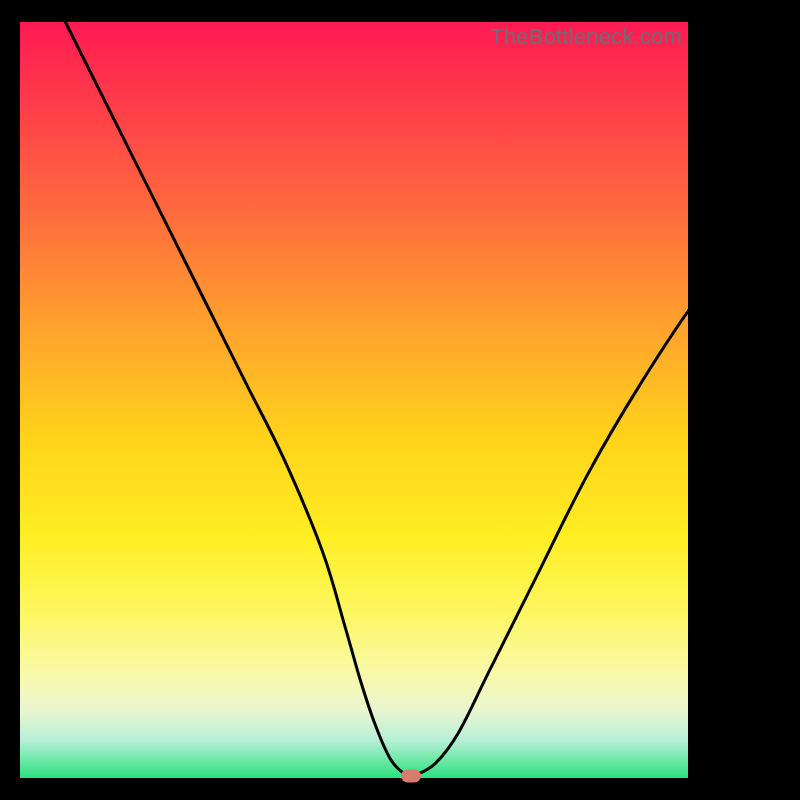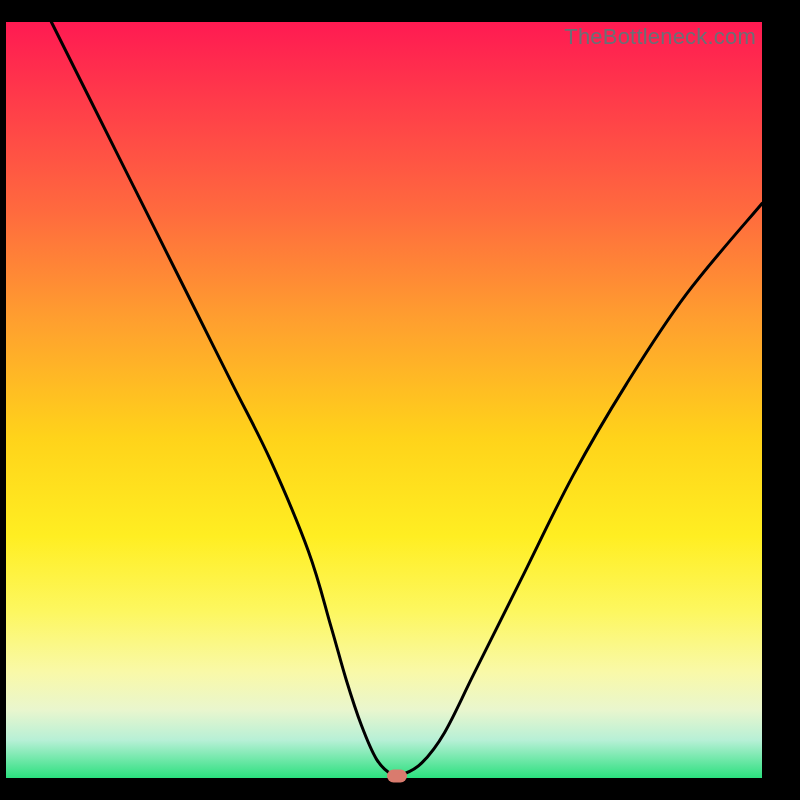--- a/index.html
+++ b/index.html
@@ -14,23 +14,23 @@
   .frame {
     position: absolute;
     left: 0;
     top: 0;
     width: 800px;
     height: 800px;
     background: #000;
   }
   .plot {
     position: absolute;
-    left: 6px;
+    left: 20px;
     top: 22px;
-    width: 756px;
+    width: 668px;
     height: 756px;
     background: linear-gradient(
       to bottom,
       #ff1a52 0%,
       #ff3a4a 10%,
       #ff6a3e 25%,
       #ffa12e 40%,
       #ffd31a 55%,
       #ffee22 68%,
       #fdf760 78%,

